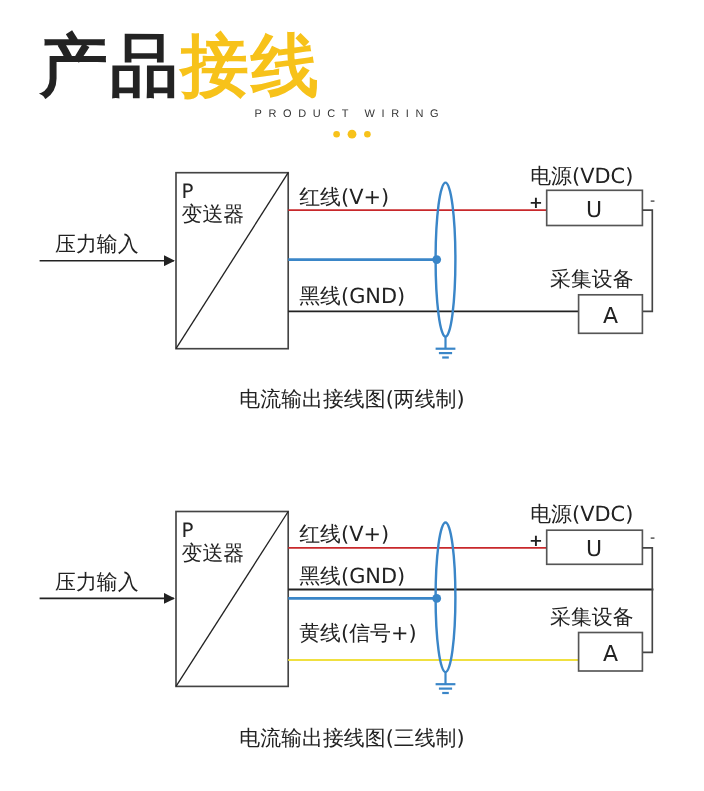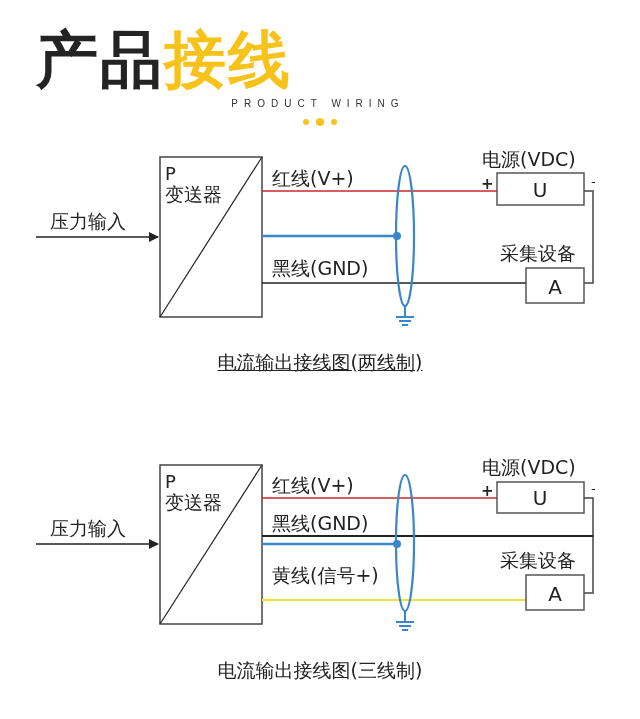--- a/index.html
+++ b/index.html
@@ -112,14 +112,14 @@
     <text x="540" y="505" font-size="20" text-anchor="middle">U</text>
     <text x="591" y="493" font-size="13">-</text>
     <polyline points="584,498 593,498 593,593 584,593" fill="none" stroke="#444" stroke-width="1.5"></polyline>
 
     <text x="500" y="567" font-size="19">采集设备</text>
     <rect x="526" y="575" width="58" height="35" fill="#fff" stroke="#555" stroke-width="1.5"></rect>
     <text x="555" y="601" font-size="20" text-anchor="middle">A</text>
   </g>
 </svg>
 
-<div class="caption" style="top:350px;text-decoration:underline;">电流输出接线图(两线制)</div>
+<div class="caption" style="top:350px;">电流输出接线图(两线制)</div>
 <div class="caption" style="top:658px;">电流输出接线图(三线制)</div>
 
 </body></html>

